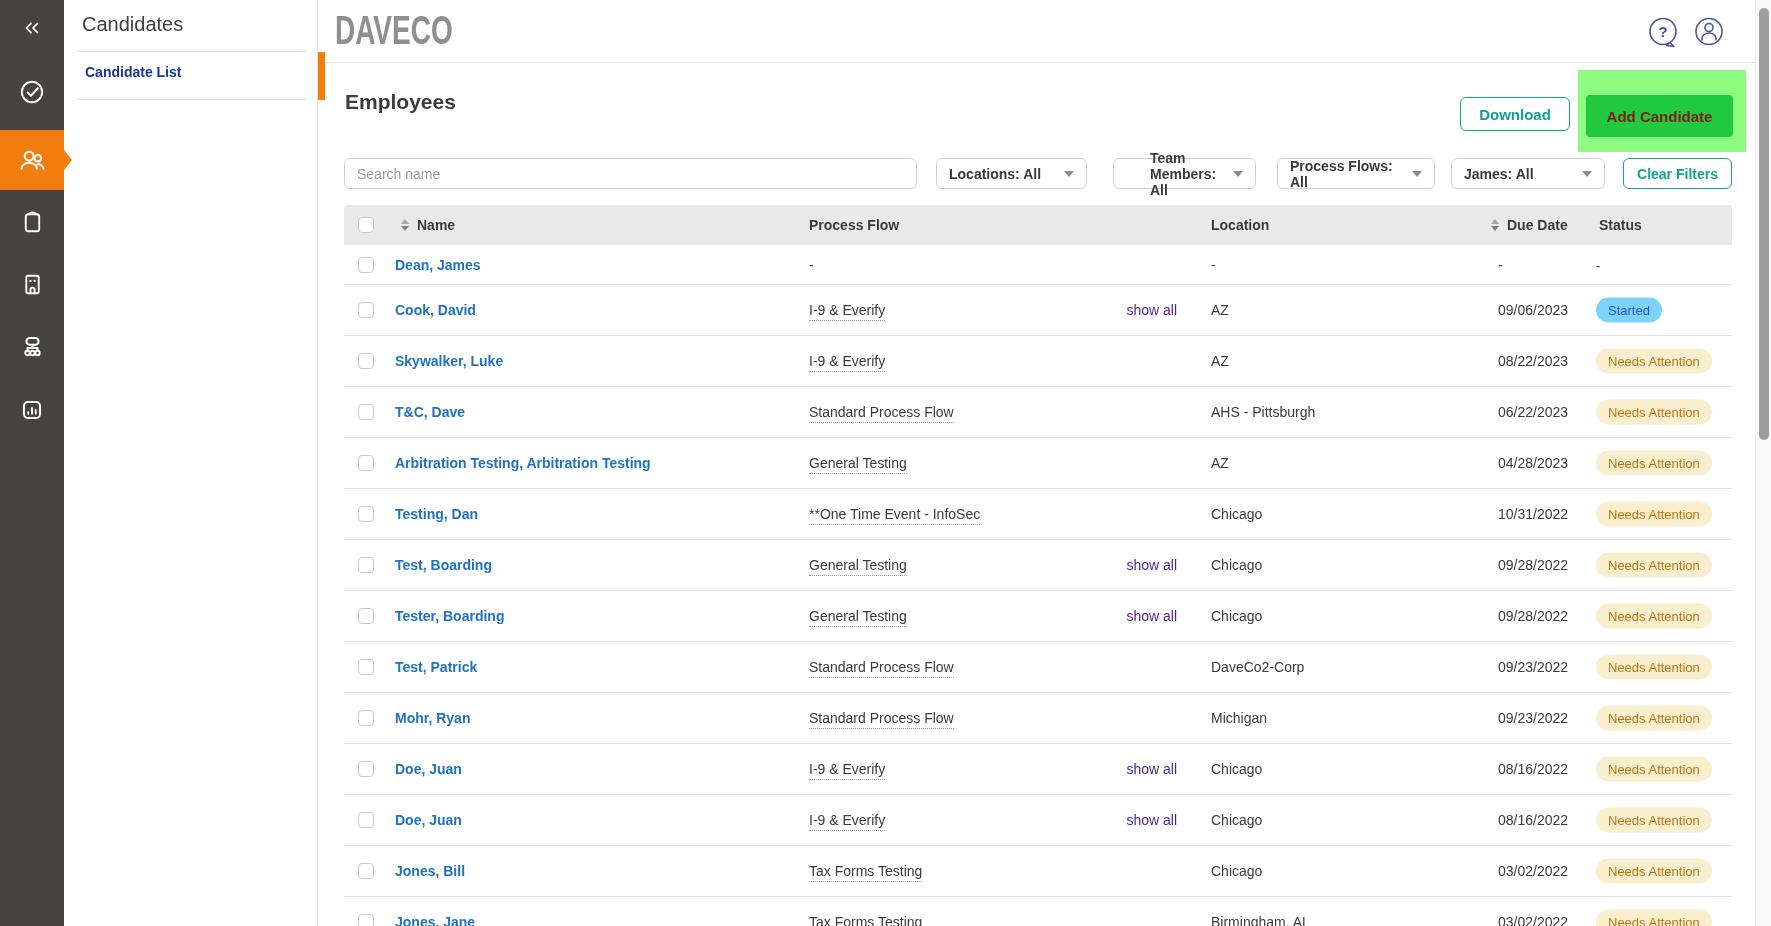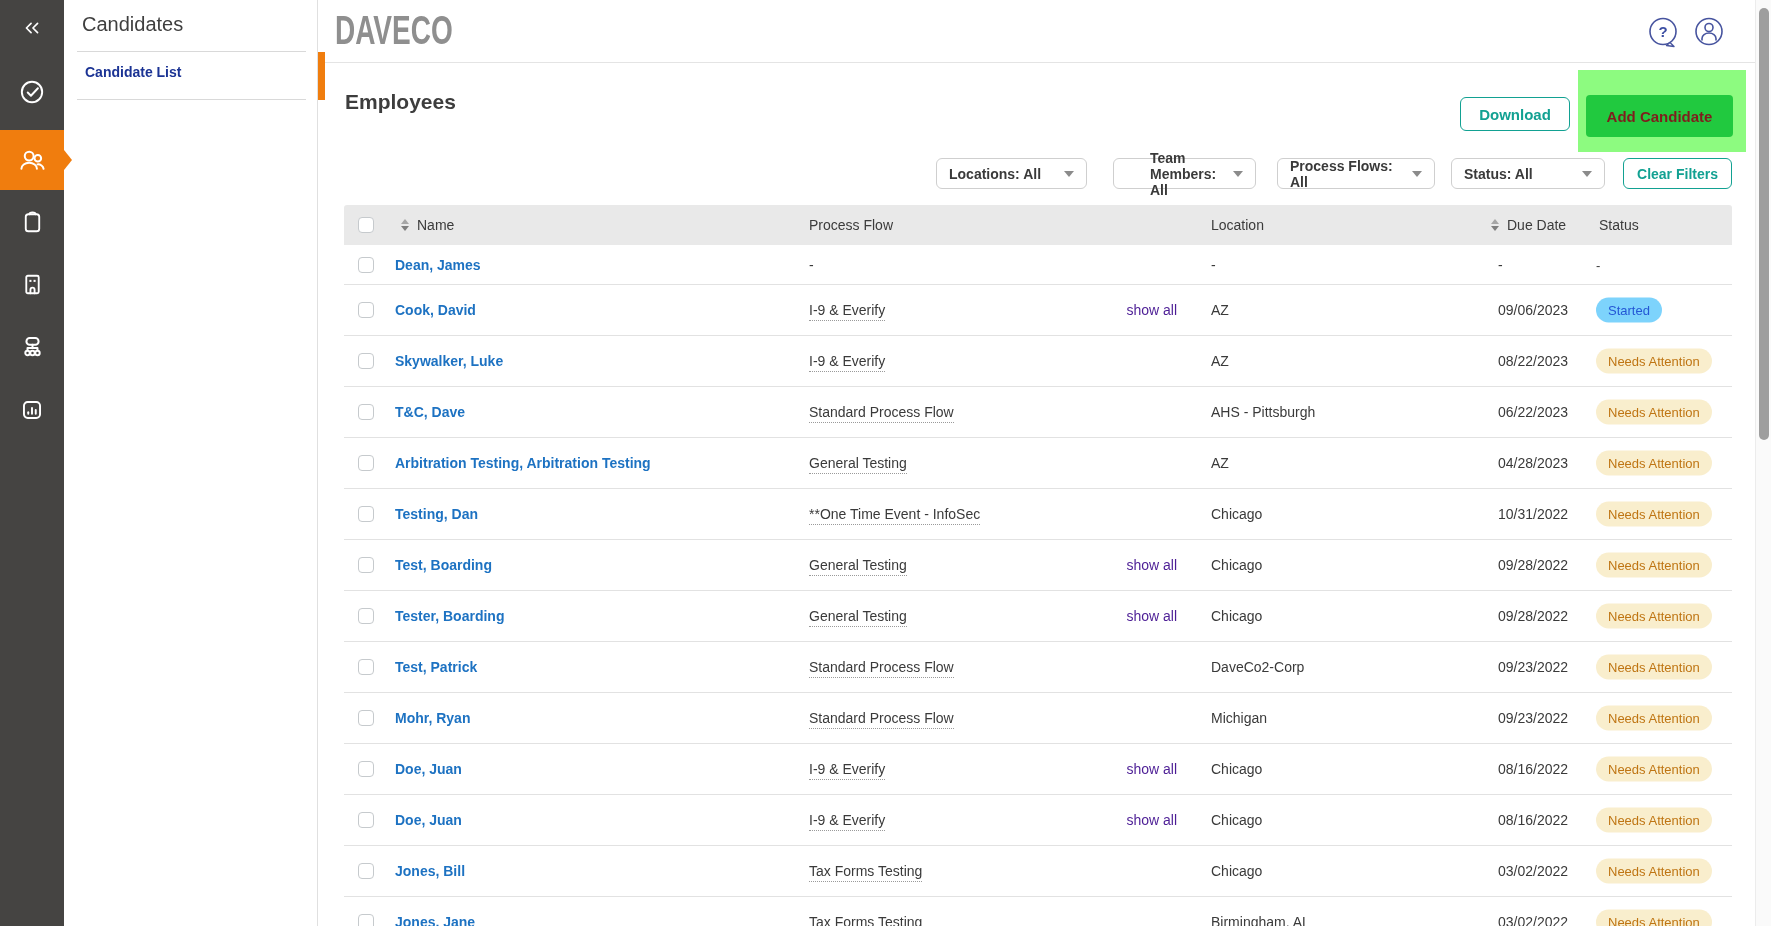--- a/index.html
+++ b/index.html
@@ -50,21 +50,21 @@
       font-weight:bold; color:#3a3a3a; cursor:pointer; }
   .caret { width:0; height:0; border-left:5px solid transparent; border-right:5px solid transparent;
       border-top:6px solid #8b8b8b; margin-left:8px; flex:0 0 auto; }
   .btn-clear { position:absolute; left:1305px; top:158px; width:109px; height:31px; background:#fff;
       border:1.5px solid #12A192; border-radius:6px; color:#12A192; font-weight:bold; font-size:14px;
       display:flex; align-items:center; justify-content:center; cursor:pointer; }
 
   
   .table { position:absolute; left:26px; top:205px; width:1388px; }
   .thead { position:relative; height:40px; background:#e9e9e9; border-radius:3px 3px 0 0; }
-  .thead .hcell { position:absolute; top:50%; transform:translateY(-50%); font-size:14px; font-weight:normal; color:#3b3b3b; white-space:nowrap; }
+  .thead .hcell { position:absolute; top:50%; transform:translateY(-50%); font-size:14px; font-weight:bold; color:#3b3b3b; white-space:nowrap; }
   .sorticon { position:absolute; top:50%; transform:translateY(-50%); display:flex; flex-direction:column; gap:2px; cursor:pointer; }
   .sorticon .up { width:0; height:0; border-left:4.5px solid transparent; border-right:4.5px solid transparent; border-bottom:5px solid #a6a6a6; }
   .sorticon .dn { width:0; height:0; border-left:4.5px solid transparent; border-right:4.5px solid transparent; border-top:5px solid #7f7f7f; }
 
   .trow { position:relative; height:51px; border-bottom:1px solid #e2e2e2; background:#fff; }
   .trow:first-child { height:40px; }
   .cell { position:absolute; top:50%; transform:translateY(-50%); font-size:14px; color:#3a3a3a; white-space:nowrap; }
   .cb { position:absolute; left:14px; top:50%; transform:translateY(-50%); width:16px; height:16px;
       border:1px solid #c6cacd; border-radius:4px; background:#fff; cursor:pointer; }
   .name-link { left:51px; font-weight:bold; color:#1d72c2; cursor:pointer; }
@@ -186,34 +186,35 @@
     <div class="main-header-divider"></div>
     <div class="accent-stripe"></div>
 
     <h1 class="page-title">Employees</h1>
 
     <button class="btn-download">Download</button>
     <div class="add-highlight">
       <button class="btn-add">Add Candidate</button>
     </div>
 
+    <input class="search-box" type="text" placeholder="Search name" style="">
     <div class="filter" style="left:618px;width:151px;">
       <span>Locations: All</span>
       <span class="caret"></span>
     </div>
     <div class="filter" style="left:795px;width:143px;padding-left:36px;">
       <span>Team Members: All</span>
       <span class="caret"></span>
     </div>
     <div class="filter" style="left:959px;width:158px;">
       <span>Process Flows: All</span>
       <span class="caret"></span>
     </div>
     <div class="filter" style="left:1133px;width:154px;">
-      <span>Status: All</span>
+      <span>James: All</span>
       <span class="caret"></span>
     </div>
     <button class="btn-clear">Clear Filters</button>
 
     <div class="table">
       <div class="thead">
         <span class="cb" style="top:50%;"></span>
         <span class="sorticon" style="left:57px;">
             <span class="up"></span>
             <span class="dn"></span>

